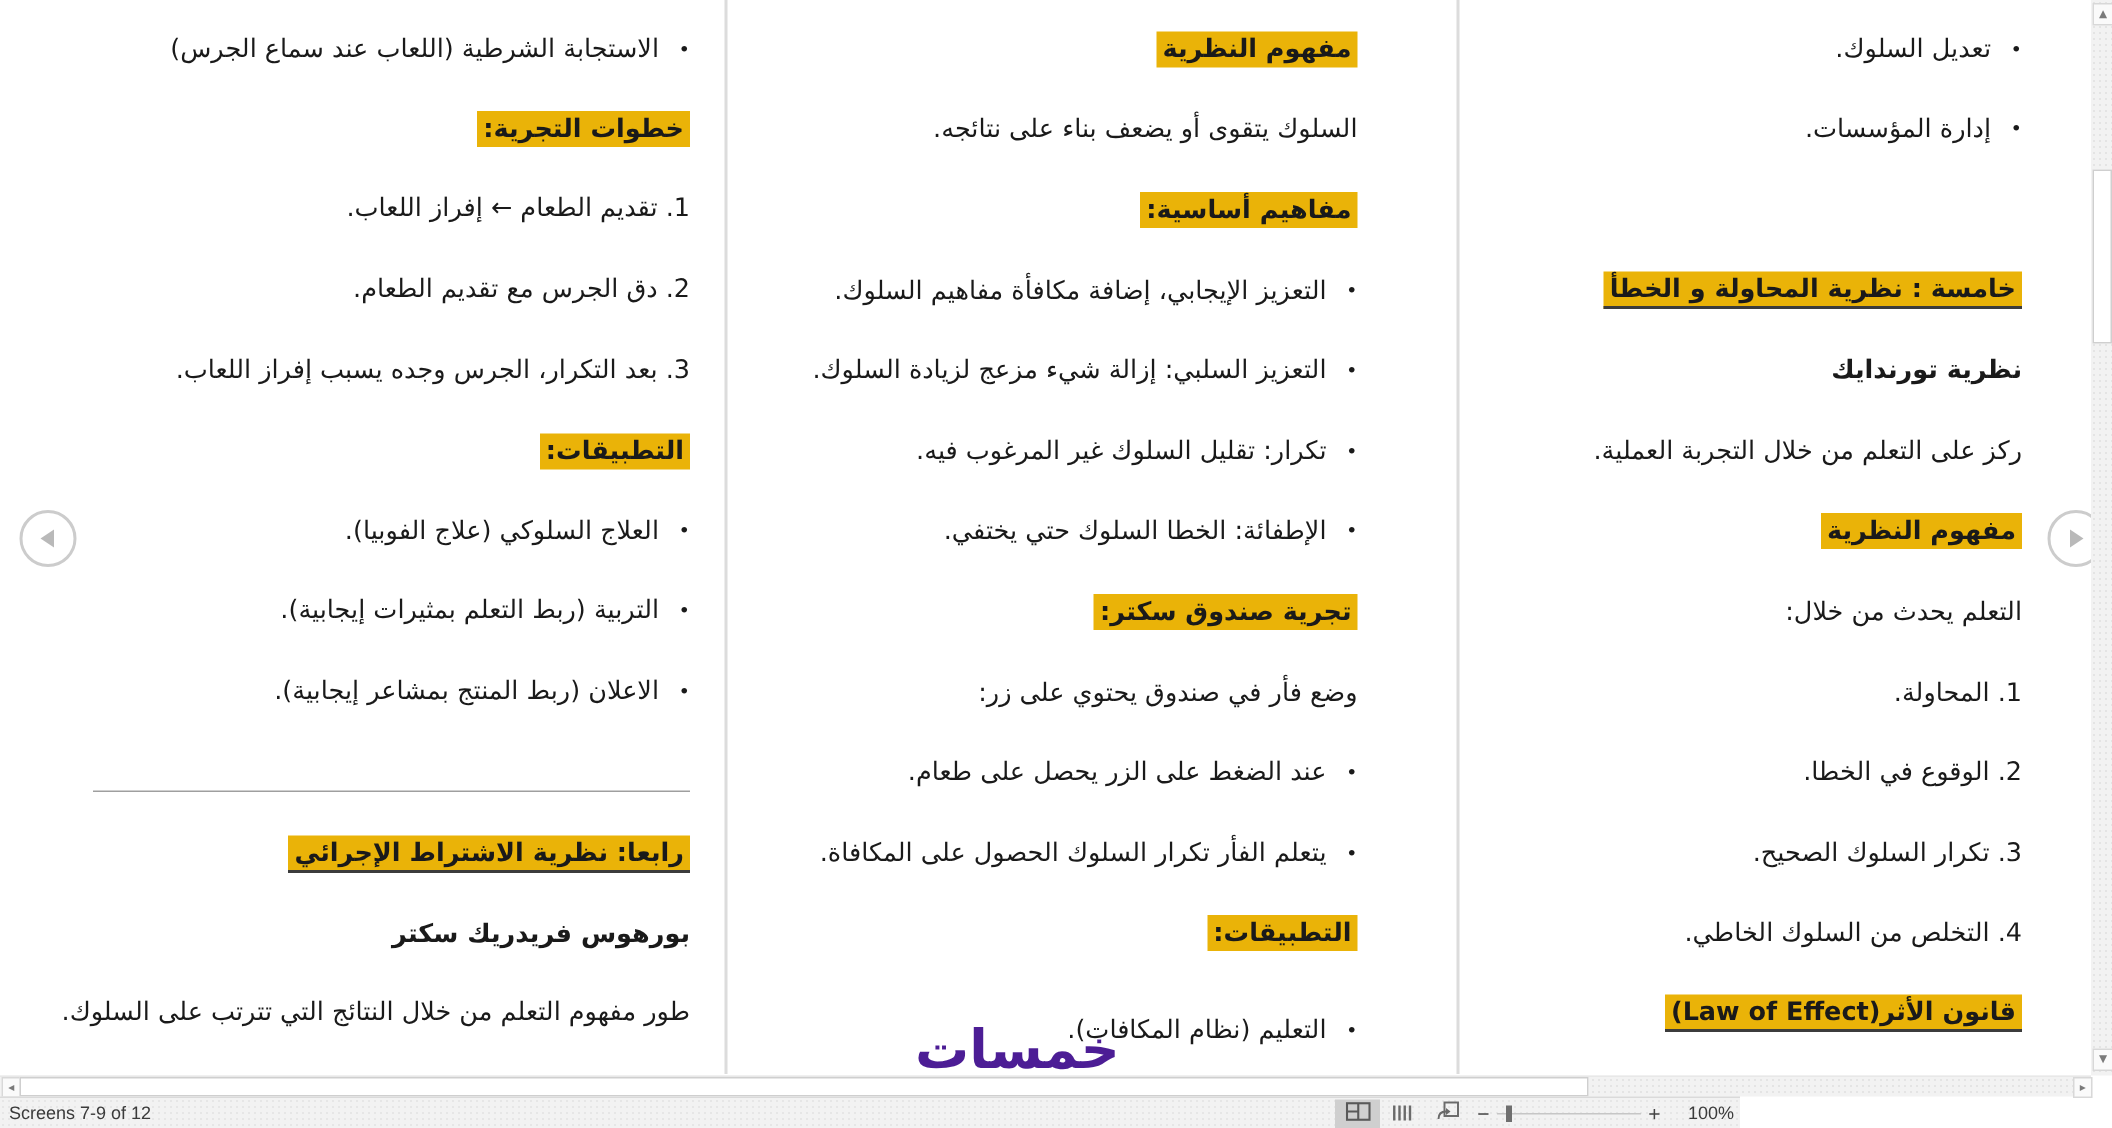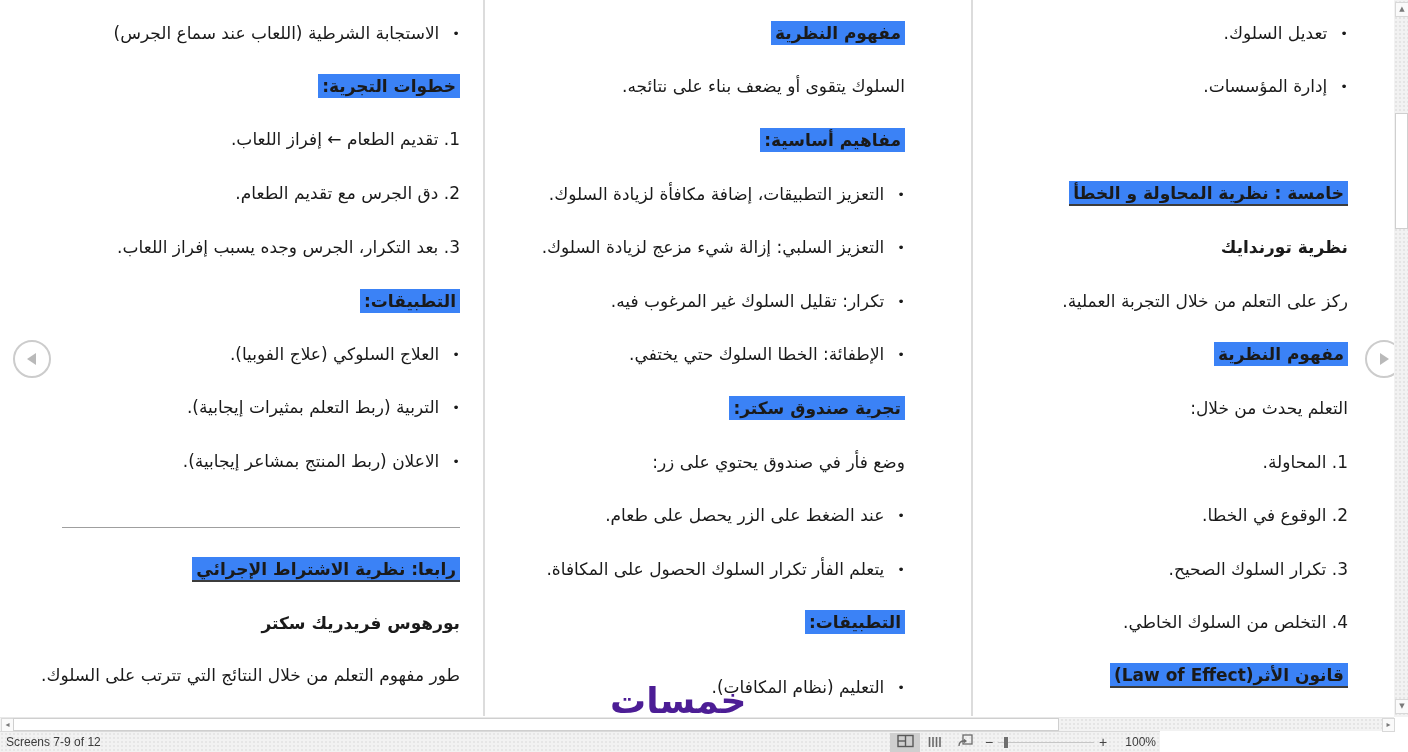--- a/index.html
+++ b/index.html
@@ -8,21 +8,21 @@
 
   
   .page-col{position:absolute;top:0;bottom:40px;width:0;}
   .col-7{right:60px;}
   .col-8{right:503px;}
   .col-9{right:948px;}
   .line{position:absolute;right:0;direction:rtl;white-space:nowrap;font-size:17px;
         line-height:24px;color:#1a1a1a;}
   .line .marker{font-size:13px;margin-left:13px;vertical-align:1px;color:#1a1a1a;}
   .line.bold{font-weight:bold;}
-  .line.heading .txt,.line.heading_u .txt{background:#3b82f6;font-weight:bold;padding:2px 4px;}
+  .line.heading .txt,.line.heading_u .txt{background:#eab308;font-weight:bold;padding:2px 4px;}
   .line.heading_u .txt{border-bottom:2px solid #3c3c3c;padding-bottom:1px;}
   .line.divider{width:398px;border-top:1px solid #9f9f9f;height:0;}
 
   
   .col-sep{position:absolute;top:0;height:716px;width:2px;background:#dcdcdc;}
 
   
   .word-logo{position:absolute;left:24px;top:42px;font-family:"DejaVu Sans",sans-serif;
              font-weight:bold;font-size:84px;letter-spacing:0px;color:#2d5b9e;z-index:3;}
 
@@ -88,21 +88,21 @@
       <div class="line number" style="top: 450px;"><span class="txt">1. المحاولة.</span></div>
       <div class="line number" style="top: 503px;"><span class="txt">2. الوقوع في الخطا.</span></div>
       <div class="line number" style="top: 557px;"><span class="txt">3. تكرار السلوك الصحيح.</span></div>
       <div class="line number" style="top: 610px;"><span class="txt">4. التخلص من السلوك الخاطي.</span></div>
       <div class="line heading_u" style="top: 663px; padding-left: 20px;"><span class="txt">قانون الأثر(Law of Effect)</span></div>
     </div>
   <div class="page-col col-8">
       <div class="line heading" style="top: 21px;"><span class="txt">مفهوم النظرية</span></div>
       <div class="line plain" style="top: 74px;"><span class="txt">السلوك يتقوى أو يضعف بناء على نتائجه.</span></div>
       <div class="line heading" style="top: 128px;"><span class="txt">مفاهيم أساسية:</span></div>
-      <div class="line bullet" style="top: 182px;"><span class="marker">•</span><span class="txt">التعزيز التطبيقات، إضافة مكافأة لزيادة السلوك.</span></div>
+      <div class="line bullet" style="top: 182px;"><span class="marker">•</span><span class="txt">التعزيز الإيجابي، إضافة مكافأة مفاهيم السلوك.</span></div>
       <div class="line bullet" style="top: 235px;"><span class="marker">•</span><span class="txt">التعزيز السلبي: إزالة شيء مزعج لزيادة السلوك.</span></div>
       <div class="line bullet" style="top: 289px;"><span class="marker">•</span><span class="txt">تكرار: تقليل السلوك غير المرغوب فيه.</span></div>
       <div class="line bullet" style="top: 342px;"><span class="marker">•</span><span class="txt">الإطفائة: الخطا السلوك حتي يختفي.</span></div>
       <div class="line heading" style="top: 396px;"><span class="txt">تجرية صندوق سكتر:</span></div>
       <div class="line plain" style="top: 450px;"><span class="txt">وضع فأر في صندوق يحتوي على زر:</span></div>
       <div class="line bullet" style="top: 503px;"><span class="marker">•</span><span class="txt">عند الضغط على الزر يحصل على طعام.</span></div>
       <div class="line bullet" style="top: 557px;"><span class="marker">•</span><span class="txt">يتعلم الفأر تكرار السلوك الحصول على المكافاة.</span></div>
       <div class="line heading" style="top: 610px;"><span class="txt">التطبيقات:</span></div>
       <div class="line bullet" style="top: 663px; margin-top: 12px;"><span class="marker">•</span><span class="txt">التعليم (نظام المكافات).</span></div>
     </div>

